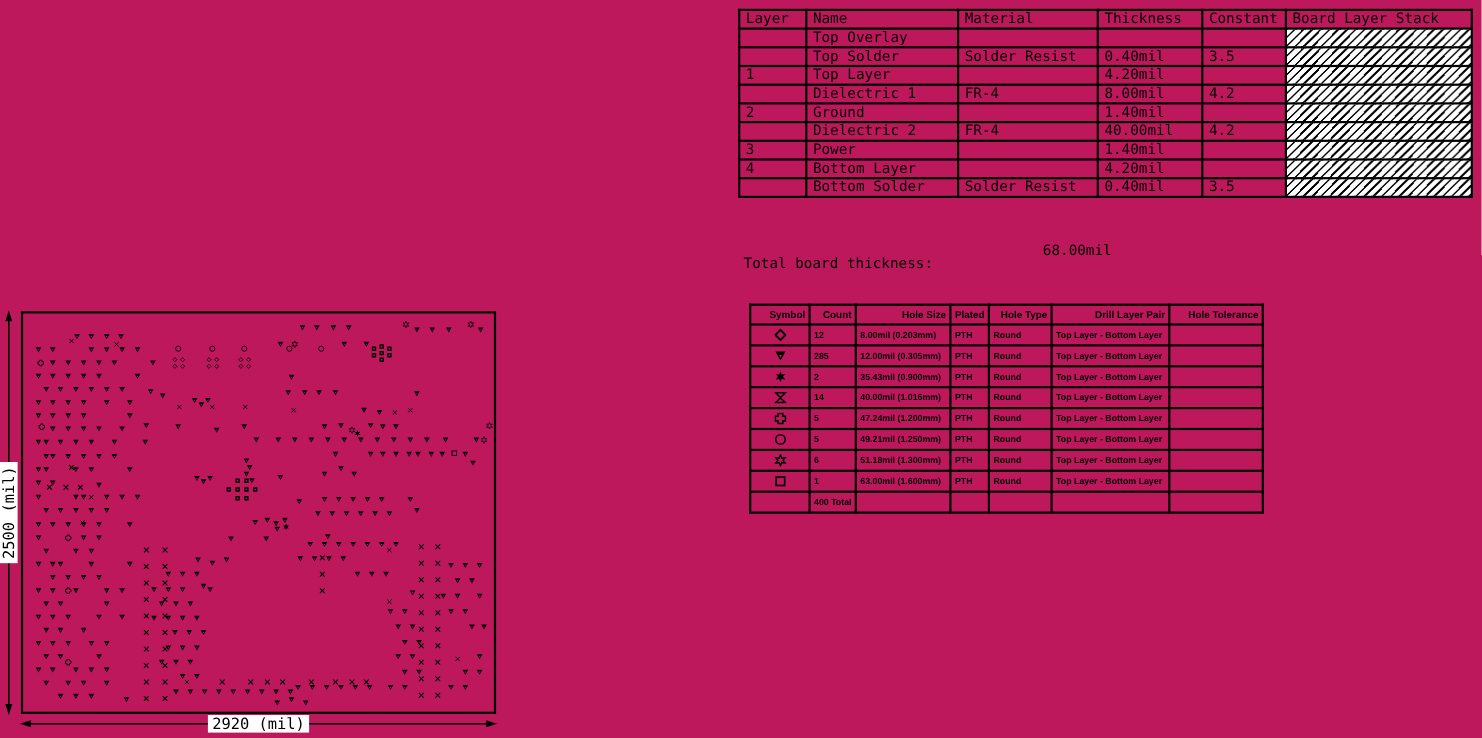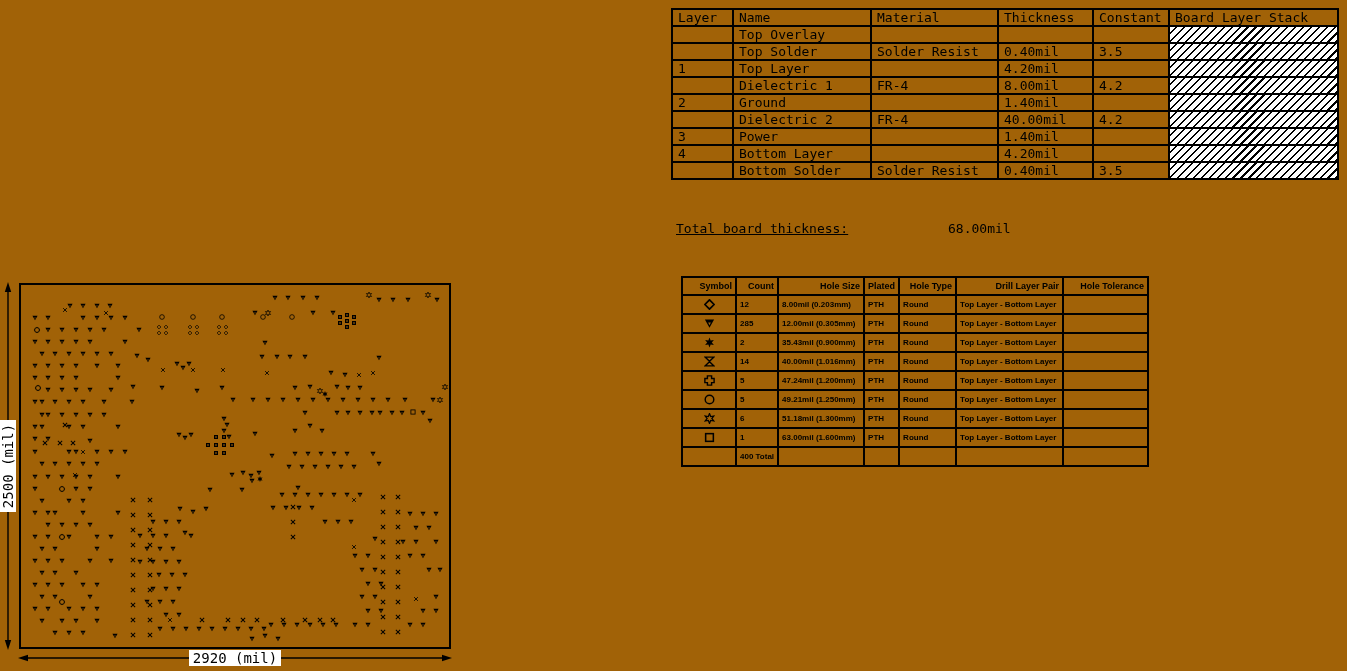--- a/index.html
+++ b/index.html
@@ -1,27 +1,27 @@
 <!DOCTYPE html>
 <html><head>
 <meta charset="utf-8">
 <style>
   html,body{margin:0;padding:0;background:#fff;}
-  .page{position:relative;width:1347px;height:671px;background:#a16207;overflow:hidden;
+  .page{position:relative;width:1347px;height:671px;background:#be185d;overflow:hidden;
         font-family:"DejaVu Sans Mono",monospace;color:#000;}
 
   
   .layer-table{position:absolute;left:671px;top:8px;border-collapse:collapse;}
   .layer-table th,.layer-table td{
     border:2px solid #000;height:17px;box-sizing:border-box;
     font:13px/1 "DejaVu Sans Mono",monospace;font-weight:normal;
     text-align:left;padding:0 4px 0 5px;white-space:nowrap;}
   .layer-table td.hatch{
     background:repeating-linear-gradient(135deg,#fff 0 4px,#000 4px 5.6px);}
-  .total-label{position:absolute;left:676px;top:221px;font:13px "DejaVu Sans Mono",monospace;text-decoration:underline;}
+  .total-label{position:absolute;left:676px;top:233px;font:13px "DejaVu Sans Mono",monospace;}
   .total-value{position:absolute;left:948px;top:221px;font:13px "DejaVu Sans Mono",monospace;}
 
   
   .drill-table{position:absolute;left:681px;top:276px;border-collapse:collapse;
                font-family:"Liberation Sans",sans-serif;}
   .drill-table th{border:2px solid #000;height:18px;box-sizing:border-box;
     font:bold 9px/1 "Liberation Sans",sans-serif;text-align:right;padding:0 3px;white-space:nowrap;}
   .drill-table td{border:2px solid #000;height:19px;box-sizing:border-box;
     font:bold 8px/1 "Liberation Sans",sans-serif;text-align:left;padding:0 3px;white-space:nowrap;}
   .drill-table td.symcell{text-align:center;padding:0;}

